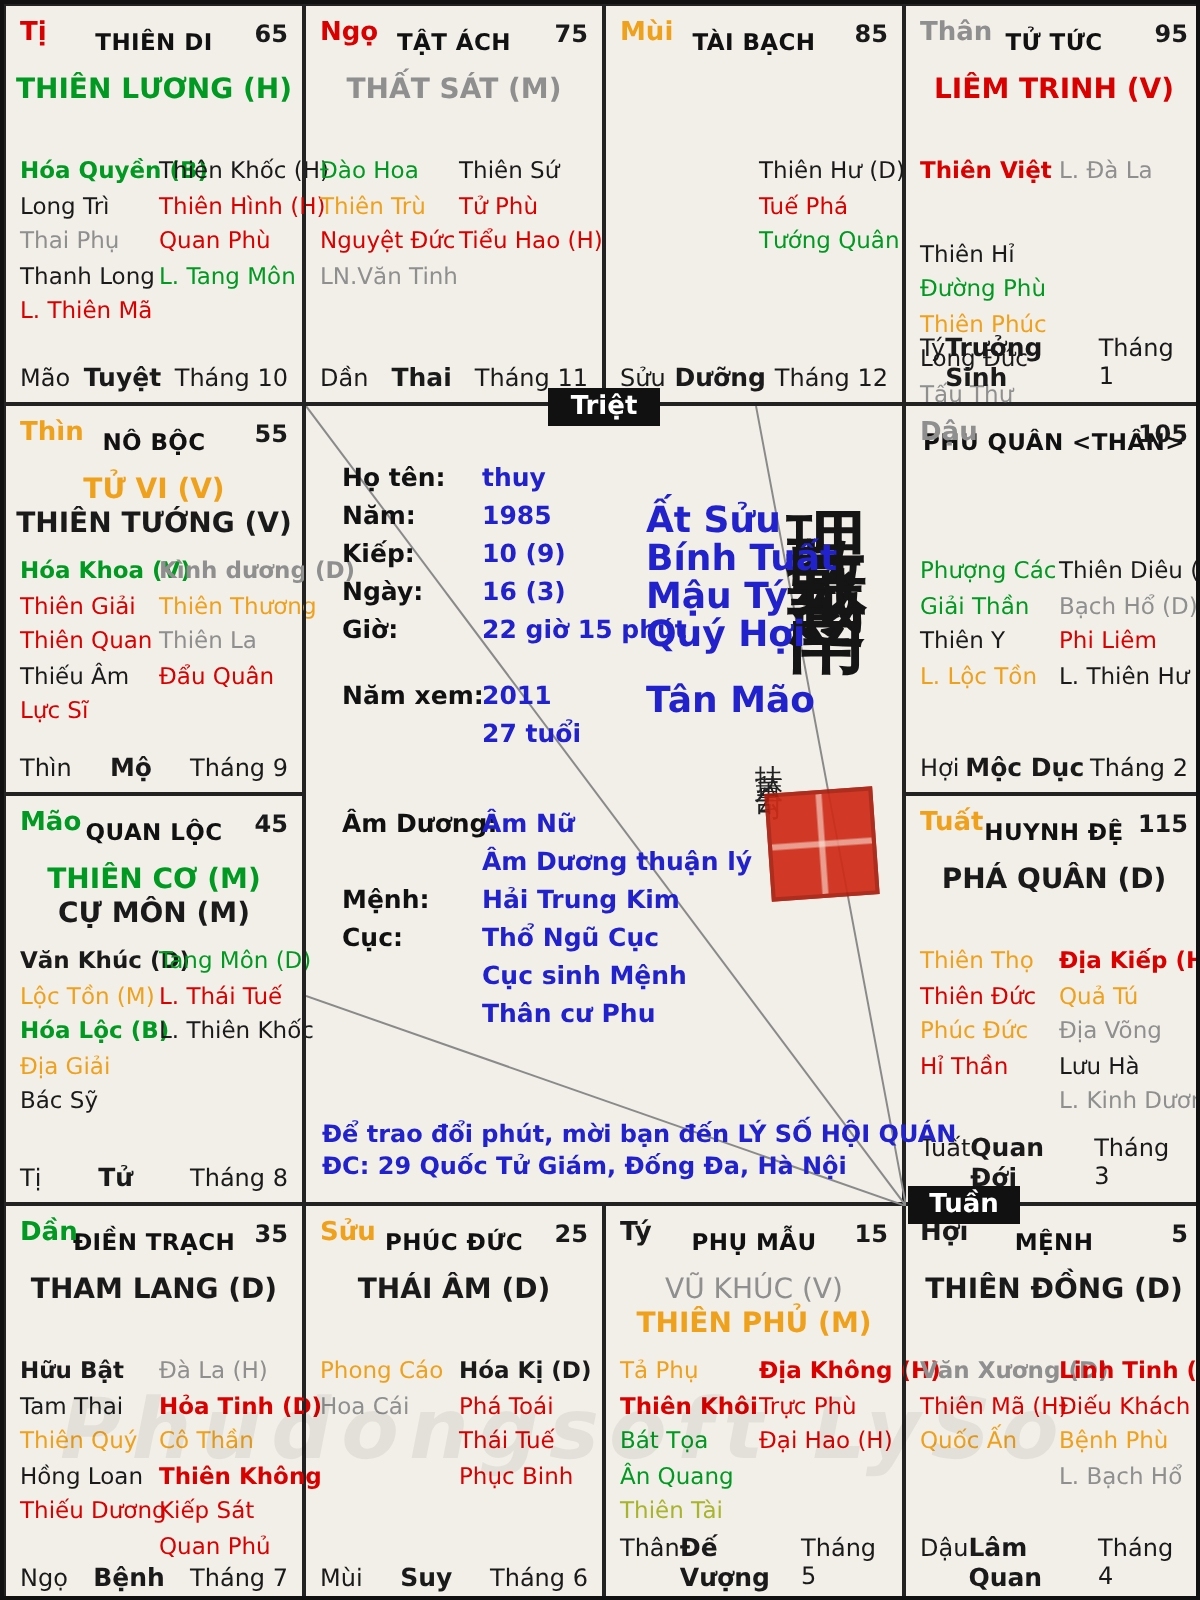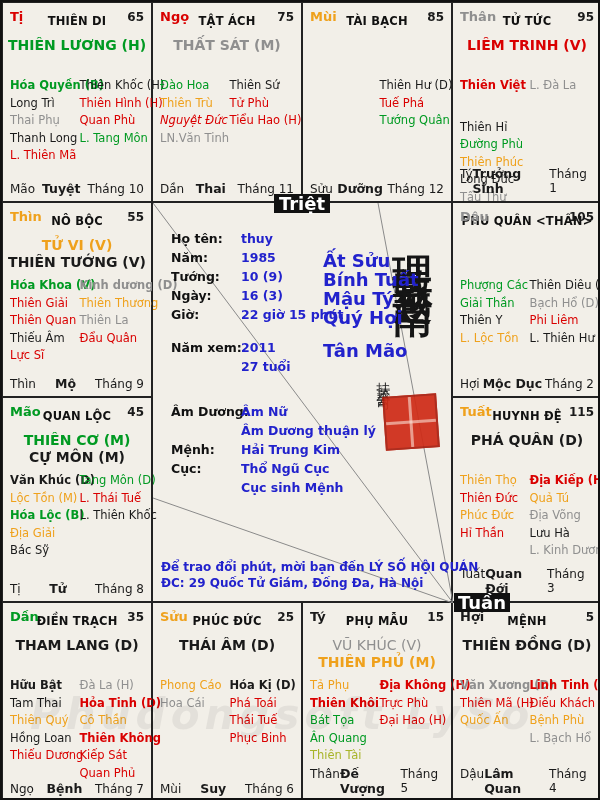--- a/index.html
+++ b/index.html
@@ -33,21 +33,21 @@
   .val,.val2{color:#2222cc;}
   #cfoot{position:absolute;left:8px;top:356px;z-index:3;font-weight:700;font-size:12px;color:#2222cc;line-height:16px;white-space:nowrap;}
   #calli-large{position:absolute;left:238px;top:20px;z-index:1;writing-mode:vertical-rl;text-orientation:upright;
     font-family:"DejaVu Serif",serif;font-size:40px;font-weight:700;color:#151515;letter-spacing:14px;line-height:44px;}
   #calli-small{position:absolute;left:222px;top:168px;z-index:1;writing-mode:vertical-rl;text-orientation:upright;
     font-family:"DejaVu Serif",serif;font-size:14px;color:#222;letter-spacing:5px;}
   #seal{position:absolute;left:231px;top:192px;width:54px;height:54px;z-index:2;
     background:#cf2c18;border:2px solid #a81f10;transform:rotate(-4deg);box-sizing:border-box;opacity:.93;
     background-image:linear-gradient(0deg,transparent 46%,rgba(255,240,230,.55) 48%,rgba(255,240,230,.55) 52%,transparent 54%),
       linear-gradient(90deg,transparent 46%,rgba(255,240,230,.55) 48%,rgba(255,240,230,.55) 52%,transparent 54%);}
-  .badge{position:absolute;z-index:6;background:#111;color:#fff;font-weight:700;font-size:18px;
+  .badge{position:absolute;z-index:6;background:#111;color:#fff;font-weight:700;font-size:13px;
     height:19px;line-height:19px;text-align:center;box-sizing:border-box;}
   #triet{left:272px;top:192px;width:56px;}
   #tuan{left:452px;top:591px;width:56px;}
   #wm{position:absolute;left:28px;top:688px;z-index:5;font-size:42px;font-style:italic;font-weight:700;
     color:#000;opacity:.055;letter-spacing:5px;pointer-events:none;white-space:nowrap;}
 </style>
 </head>
 <body>
 
 <div id="board">
@@ -89,21 +89,21 @@
       <span class="palace">TẬT ÁCH</span>
       <span class="num">75</span>
     </div>
     <div class="mains">
         <div class="main-star" style="color: rgb(143, 143, 143); font-weight: 700;">THẤT SÁT (M)</div>
       </div>
     <div class="cols">
       <div class="col">
           <div class="star" style="color: rgb(0, 154, 34);">Đào Hoa</div>
           <div class="star" style="color: rgb(239, 161, 28);">Thiên Trù</div>
-          <div class="star" style="color: rgb(217, 0, 0); font-style: italic;">Nguyệt Đức</div>
+          <div class="star" style="color: rgb(217, 0, 0);">Nguyệt Đức</div>
           <div class="star" style="color: rgb(143, 143, 143);">LN.Văn Tinh</div>
         </div>
       <div class="col">
           <div class="star" style="color: rgb(26, 26, 26);">Thiên Sứ</div>
           <div class="star" style="color: rgb(217, 0, 0);">Tử Phù</div>
           <div class="star" style="color: rgb(217, 0, 0);">Tiểu Hao (H)</div>
         </div>
     </div>
     <div class="cell-foot">
       <span class="fl">Dần</span>
@@ -423,21 +423,21 @@
           <span class="lab">Họ tên:</span>
           <span class="val">thuy</span>
           <span class="val2"></span>
         </div>
         <div class="info-row">
           <span class="lab">Năm:</span>
           <span class="val">1985</span>
           <span class="val2">Ất Sửu</span>
         </div>
         <div class="info-row">
-          <span class="lab">Tướng:</span>
+          <span class="lab">Kiếp:</span>
           <span class="val">10  (9)</span>
           <span class="val2">Bính Tuất</span>
         </div>
         <div class="info-row">
           <span class="lab">Ngày:</span>
           <span class="val">16  (3)</span>
           <span class="val2">Mậu Tý</span>
         </div>
         <div class="info-row">
           <span class="lab">Giờ:</span>
@@ -472,20 +472,25 @@
         <div class="info-row">
           <span class="lab">Cục:</span>
           <span class="val">Thổ Ngũ Cục</span>
           <span class="val2"></span>
         </div>
         <div class="info-row">
           <span class="lab"></span>
           <span class="val">Cục sinh Mệnh</span>
           <span class="val2"></span>
         </div>
+        <div class="info-row">
+          <span class="lab"></span>
+          <span class="val">Thân cư Phu</span>
+          <span class="val2"></span>
+        </div>
       </div>
 
     <div id="cfoot">
       <div>Để trao đổi phút, mời bạn đến LÝ SỐ HỘI QUÁN</div>
       <div>ĐC: 29 Quốc Tử Giám, Đống Đa, Hà Nội</div>
     </div>
   </div>
 
   <div class="badge" id="triet">Triệt</div>
   <div class="badge" id="tuan">Tuần</div>

